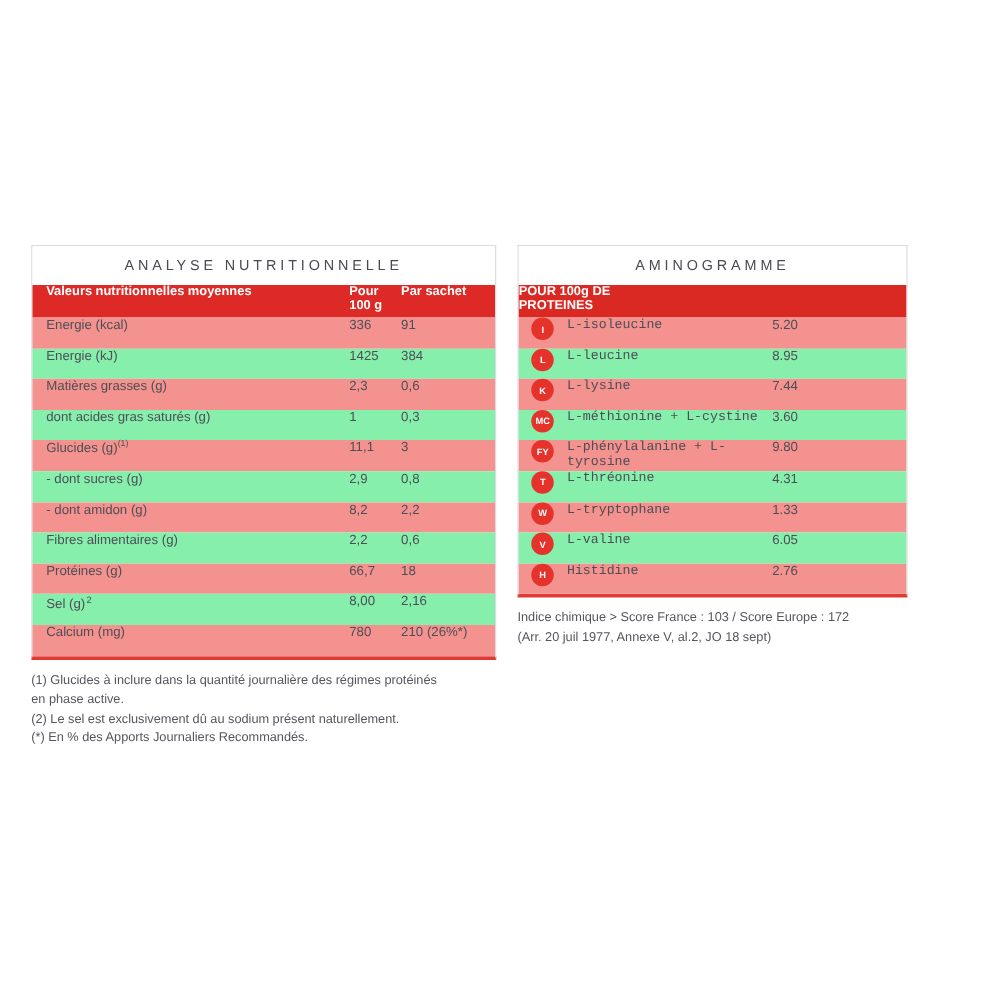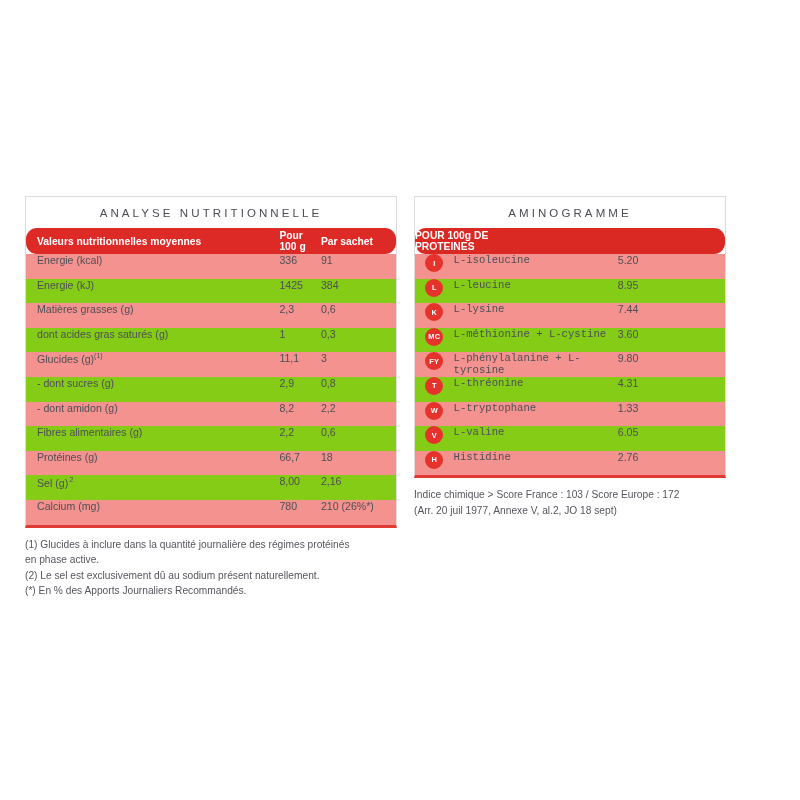--- a/index.html
+++ b/index.html
@@ -27,40 +27,39 @@
     display: flex; align-items: center; justify-content: center;
     font-size: 11.5px;
     letter-spacing: 3.1px;
     color: #4a4a52;
     background: #ffffff;
     white-space: nowrap;
   }
 
   
   .thead {
-    display: flex; align-items: center;
+    display: flex; align-items: flex-start;
     height: 26px;
     background: #dd2a26;
     color: #ffffff;
     font-size: 10.3px;
-    border-radius: 11px;
   }
   .thead.amino { background: #da2823; }
   .th-label { padding-left: 11px; font-weight: bold; }
   .th-num   { font-weight: bold; }
 
   
   .trow {
     display: flex; align-items: flex-start;
     height: 24.6px;
     font-size: 10.6px;
     color: #4e4e56;
   }
   .trow.odd  { background: #f3928e; }
-  .trow.even { background: #84cc16; }
+  .trow.even { background: #86efac; }
   .td-label { padding-left: 11px; white-space: nowrap; }
   .td-num   { white-space: nowrap; }
   sup { font-size: 7px; vertical-align: super; }
   .sup-plain { font-size: 7.5px; vertical-align: super; padding-left: 1px; }
 
   
   .c-label { width: 236px; }
   .c-v1    { width: 62px; padding-left: 20px; }
   .c-v2    { width: 76px; }
 

